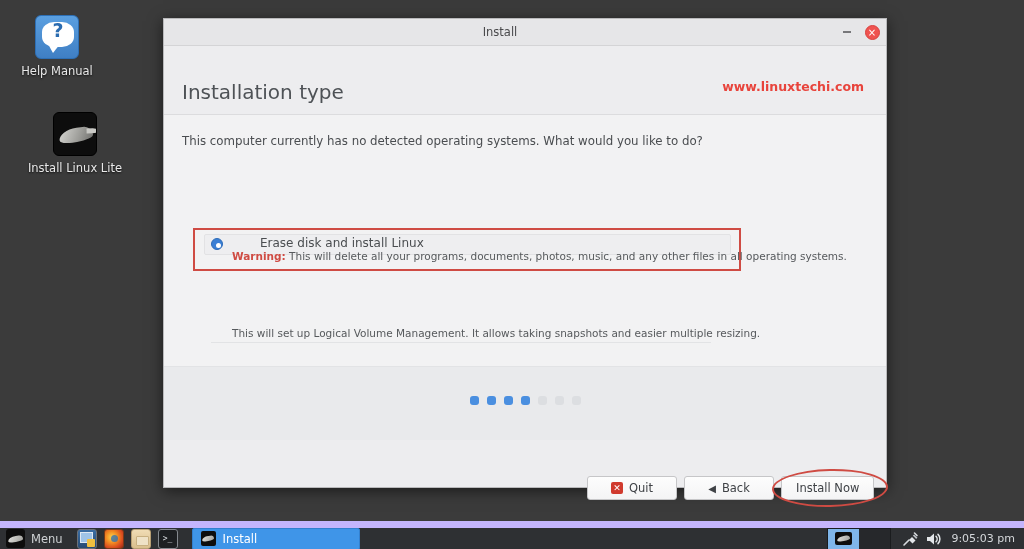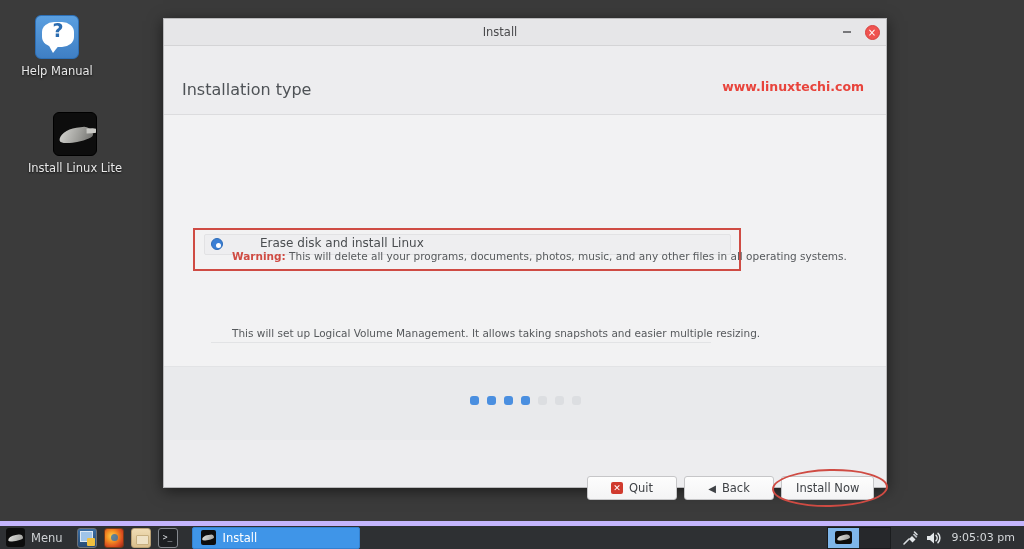--- a/index.html
+++ b/index.html
@@ -87,21 +87,21 @@
     color: #fff; font-size: 10px; line-height: 13px; text-align: center;
     font-family: "DejaVu Sans", sans-serif;
   }
 
   #win-header {
     height: 69px; background: #ededef; position: relative;
     border-bottom: 1px solid #dcdcde;
   }
   #page-title {
     position: absolute; left: 18px; top: 34px;
-    font-size: 16px; color: #4e5256; font-weight: normal;
+    font-size: 20px; color: #4e5256; font-weight: normal;
   }
   #watermark {
     position: absolute; right: 22px; top: 33px;
     font-size: 12.5px; color: #e8443c; font-weight: bold; margin-left: 20px;
   }
 
   #win-body {
     position: relative; height: 325px; background: #f2f2f3;
   }
   #question {
@@ -180,21 +180,21 @@
     display: flex; align-items: center; justify-content: center;
   }
   #dots { display: flex; gap: 8px; margin-top: -6px; }
   .dot { width: 9px; height: 9px; border-radius: 3px; background: #dcdee1; }
   .dot.on { background: #4a8fe0; }
 
   
   #taskbar {
     position: absolute; left: 0; bottom: 0; width: 1024px; height: 28px;
     background: #2e3033;
-    border-top: 5px solid #c4b5fd;
+    border-top: 7px solid #c4b5fd;
     display: flex; align-items: center;
   }
   #menu-btn {
     display: flex; align-items: center; gap: 6px; height: 26px;
     padding: 0 7px 0 4px; margin-left: 2px;
   }
   .menu-logo {
     width: 19px; height: 19px; background: #0d0d0d; border-radius: 3px;
     position: relative; overflow: hidden; flex: none;
   }
@@ -310,20 +310,21 @@
       </div>
     </div>
 
     <div id="win-header">
       <div id="page-title">Installation type</div>
       <div id="watermark">www.linuxtechi.com</div>
     </div>
 
     <div id="win-body">
 
+      <div id="question">This computer currently has no detected operating systems. What would you like to do?</div>
 
       <div class="sel-row"></div>
 
       <div id="red-box"></div>
 
       <div class="option" style="top:121px;">
         <div class="opt-row">
           <span class="radio checked"></span>
           <span class="opt-label">Erase disk and install Linux</span>
         </div>

